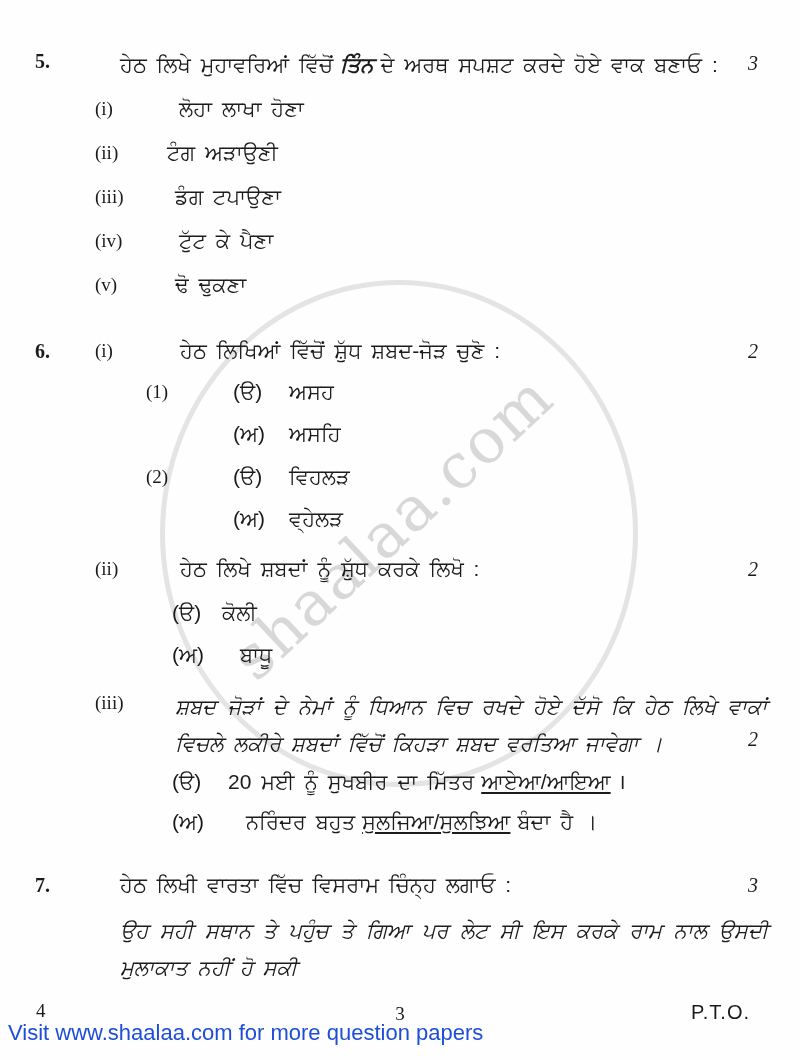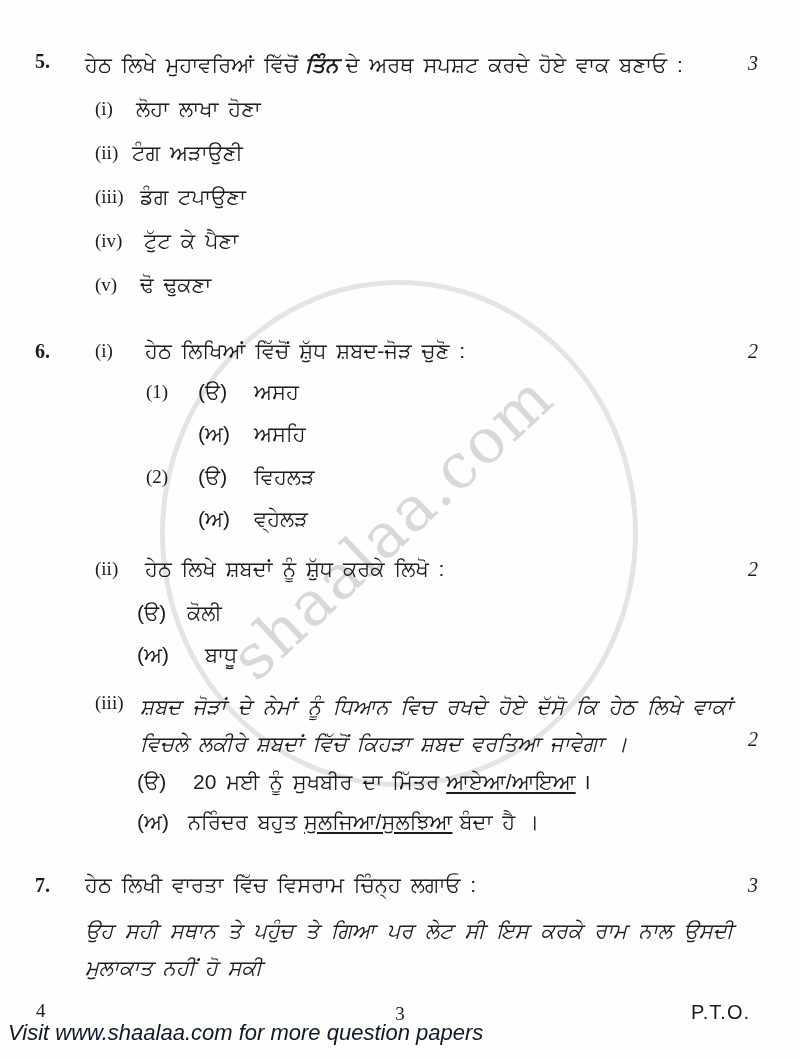--- a/index.html
+++ b/index.html
@@ -17,52 +17,52 @@
     position:absolute;left:392px;top:527px;z-index:0;
     transform:translate(-50%,-50%) rotate(-43deg);
     font-family:"DejaVu Serif",serif;font-size:62px;color:#d8d8d8;
     letter-spacing:2px;white-space:nowrap;
   }
   
   .row{position:absolute;left:0;width:800px;z-index:1;}
   .abs{position:absolute;}
   .qnum{font-family:"Liberation Serif",serif;font-weight:bold;font-size:20px;}
   .rlabel{font-family:"Liberation Serif",serif;font-size:19px;}
-  .pa{font-size:21px;word-spacing:4px;line-height:30px;}
+  .pa{font-size:21px;word-spacing:4px;line-height:30px;margin-left:35px;}
   .pa-bold{font-weight:bold;font-style:italic;margin:0 7px;}
   .marks{
     position:absolute;left:736px;width:34px;text-align:center;
     font-family:"Liberation Serif",serif;font-style:italic;font-size:20px;
   }
   .wrapblock{line-height:37px;text-align:justify;font-style:italic;}
   .ul{text-decoration:underline;text-underline-offset:3px;}
   .sp-lr{margin:0 7px;text-align:right;}
   
   .foot-num{font-family:"Liberation Serif",serif;font-size:19px;}
   #foot-center{position:absolute;left:0;width:800px;text-align:center;top:1003px;z-index:1;}
   #foot-pto{position:absolute;right:50px;top:1001px;font-size:20px;letter-spacing:1px;z-index:1;}
-  #visit-line{position:absolute;left:8px;top:1020px;font-size:22px;z-index:2;color:#0f172a;font-style:italic;}
+  #visit-line{position:absolute;left:8px;top:1020px;font-size:22px;z-index:2;color:#1d4ed8;}
 </style>
 </head>
 <body>
 
 <div id="page">
 
   <div id="wm-ring"></div>
   <div id="wm-text">shaalaa.com</div>
 
   <div class="row" style="top:50px">
     <span class="abs qnum" style="left:35px">5.</span>
     <span class="abs pa" style="left:85px"><span>ਹੇਠ ਲਿਖੇ ਮੁਹਾਵਰਿਆਂ ਵਿੱਚੋਂ</span><span class="pa-bold">ਤਿੰਨ</span><span>ਦੇ ਅਰਥ ਸਪਸ਼ਟ ਕਰਦੇ ਹੋਏ ਵਾਕ ਬਣਾਓ :</span></span>
     <span class="marks" style="top:2px">3</span>
   </div>
 
   <div class="row" style="top:98px">
     <span class="abs rlabel" style="left:95px">(i)</span>
-    <span class="abs pa" style="left:136px;top:-4px">ਲੋਹਾ ਲਾਖਾ ਹੋਣਾ</span>
+    <span class="abs pa" style="left:144px;top:-4px">ਲੋਹਾ ਲਾਖਾ ਹੋਣਾ</span>
   </div>
   <div class="row" style="top:142px">
     <span class="abs rlabel" style="left:95px">(ii)</span>
     <span class="abs pa" style="left:132px;top:-4px">ਟੰਗ ਅੜਾਉਣੀ</span>
   </div>
   <div class="row" style="top:186px">
     <span class="abs rlabel" style="left:95px">(iii)</span>
     <span class="abs pa" style="left:140px;top:-4px">ਡੰਗ ਟਪਾਉਣਾ</span>
   </div>
   <div class="row" style="top:230px">
@@ -118,21 +118,21 @@
     <span class="abs rlabel" style="left:95px">(iii)</span>
     <div class="abs pa wrapblock" style="left:140px;top:-4px;width:592px">ਸ਼ਬਦ ਜੋੜਾਂ ਦੇ ਨੇਮਾਂ ਨੂੰ ਧਿਆਨ ਵਿਚ ਰਖਦੇ ਹੋਏ ਦੱਸੋ ਕਿ ਹੇਠ ਲਿਖੇ ਵਾਕਾਂ ਵਿਚਲੇ ਲਕੀਰੇ ਸ਼ਬਦਾਂ ਵਿੱਚੋਂ ਕਿਹੜਾ ਸ਼ਬਦ ਵਰਤਿਆ ਜਾਵੇਗਾ ।</div>
     <span class="marks" style="top:36px">2</span>
   </div>
   <div class="row" style="top:771px">
     <span class="abs pa" style="left:137px;top:-4px">(ੳ)</span>
     <span class="abs pa" style="left:193px;top:-4px"><span>20 ਮਈ ਨੂੰ ਸੁਖਬੀਰ ਦਾ ਮਿੱਤਰ</span><span class="ul sp-lr">ਆਏਆ/ਆਇਆ</span><span>।</span></span>
   </div>
   <div class="row" style="top:811px">
     <span class="abs pa" style="left:137px;top:-4px">(ਅ)</span>
-    <span class="abs pa" style="left:188px;top:-4px"><span>ਨਰਿੰਦਰ ਬਹੁਤ</span><span class="ul sp-lr">ਸੁਲਜਿਆ/ਸੁਲਝਿਆ</span><span>ਬੰਦਾ ਹੈ ।</span></span>
+    <span class="abs pa" style="left:211px;top:-4px"><span>ਨਰਿੰਦਰ ਬਹੁਤ</span><span class="ul sp-lr">ਸੁਲਜਿਆ/ਸੁਲਝਿਆ</span><span>ਬੰਦਾ ਹੈ ।</span></span>
   </div>
 
   <div class="row" style="top:874px">
     <span class="abs qnum" style="left:35px">7.</span>
     <span class="abs pa" style="left:85px;top:-4px">ਹੇਠ ਲਿਖੀ ਵਾਰਤਾ ਵਿੱਚ ਵਿਸਰਾਮ ਚਿੰਨ੍ਹ ਲਗਾਓ :</span>
     <span class="marks" style="top:0px">3</span>
   </div>
   <div class="row" style="top:912px">
     <div class="abs pa wrapblock" style="left:85px;width:648px">ਉਹ ਸਹੀ ਸਥਾਨ ਤੇ ਪਹੁੰਚ ਤੇ ਗਿਆ ਪਰ ਲੇਟ ਸੀ ਇਸ ਕਰਕੇ ਰਾਮ ਨਾਲ ਉਸਦੀ ਮੁਲਾਕਾਤ ਨਹੀਂ ਹੋ ਸਕੀ</div>
   </div>

